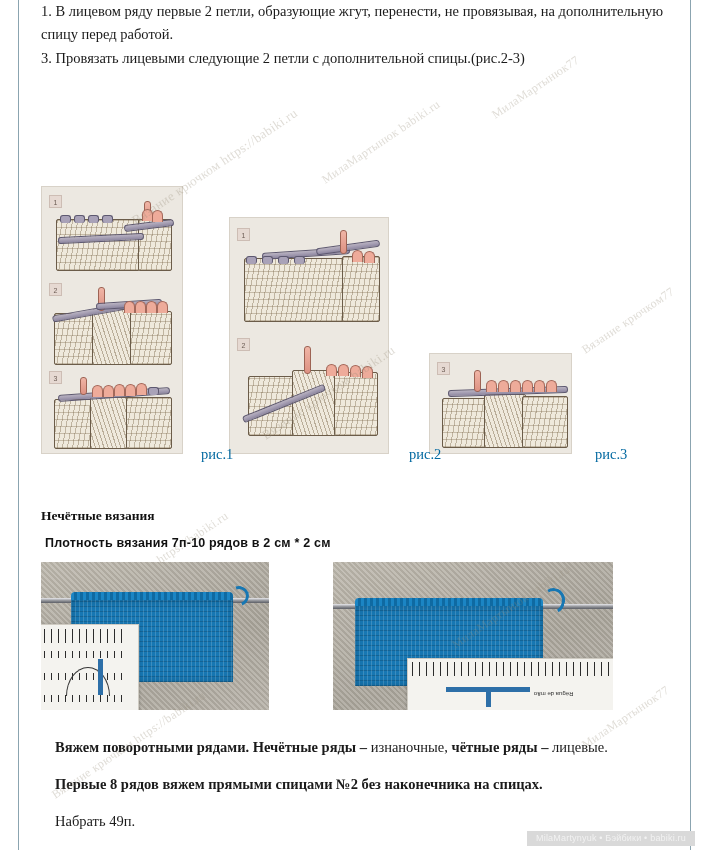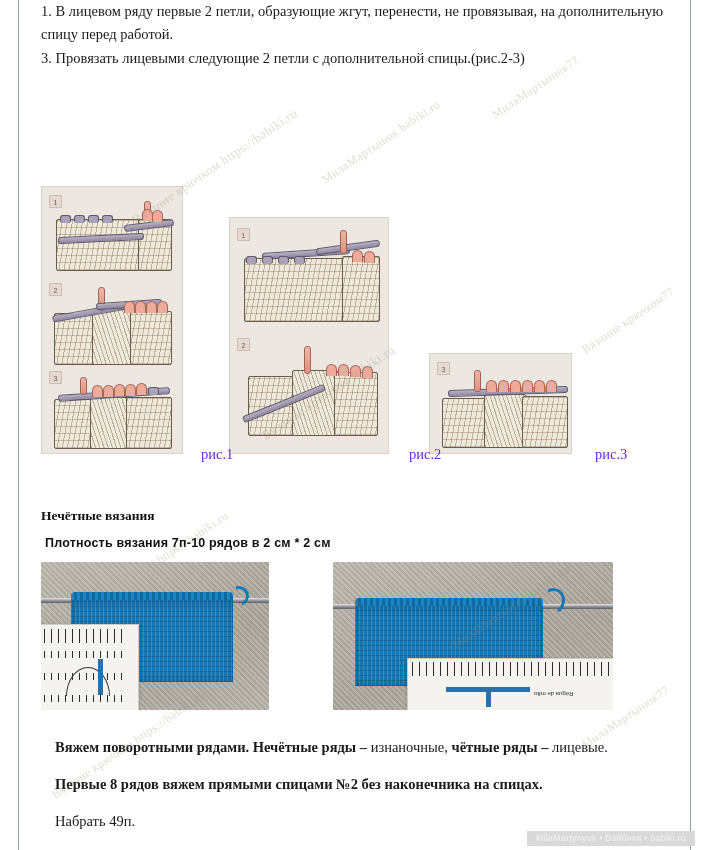--- a/index.html
+++ b/index.html
@@ -95,21 +95,21 @@
     overflow: hidden;
   }
   .fig-1 { left: 22px;  top: 0px;   width: 142px; height: 268px; }
   .fig-2 { left: 210px; top: 31px;  width: 160px; height: 237px; }
   .fig-3 { left: 410px; top: 167px; width: 143px; height: 101px; }
 
   .fig-caption {
     position: absolute;
     font-size: 14.5px;
     font-family: "Liberation Serif", serif;
-    color: #6d28d9;
+    color: #0369a1;
     z-index: 22;
   }
   .cap-1 { left: 182px; top: 446px; }
   .cap-2 { left: 390px; top: 446px; text-align: center; }
   .cap-3 { left: 576px; top: 446px; }
 
   
   .kpanel { position: absolute; left: 0; right: 0; }
   .kbadge {
     position: absolute;

